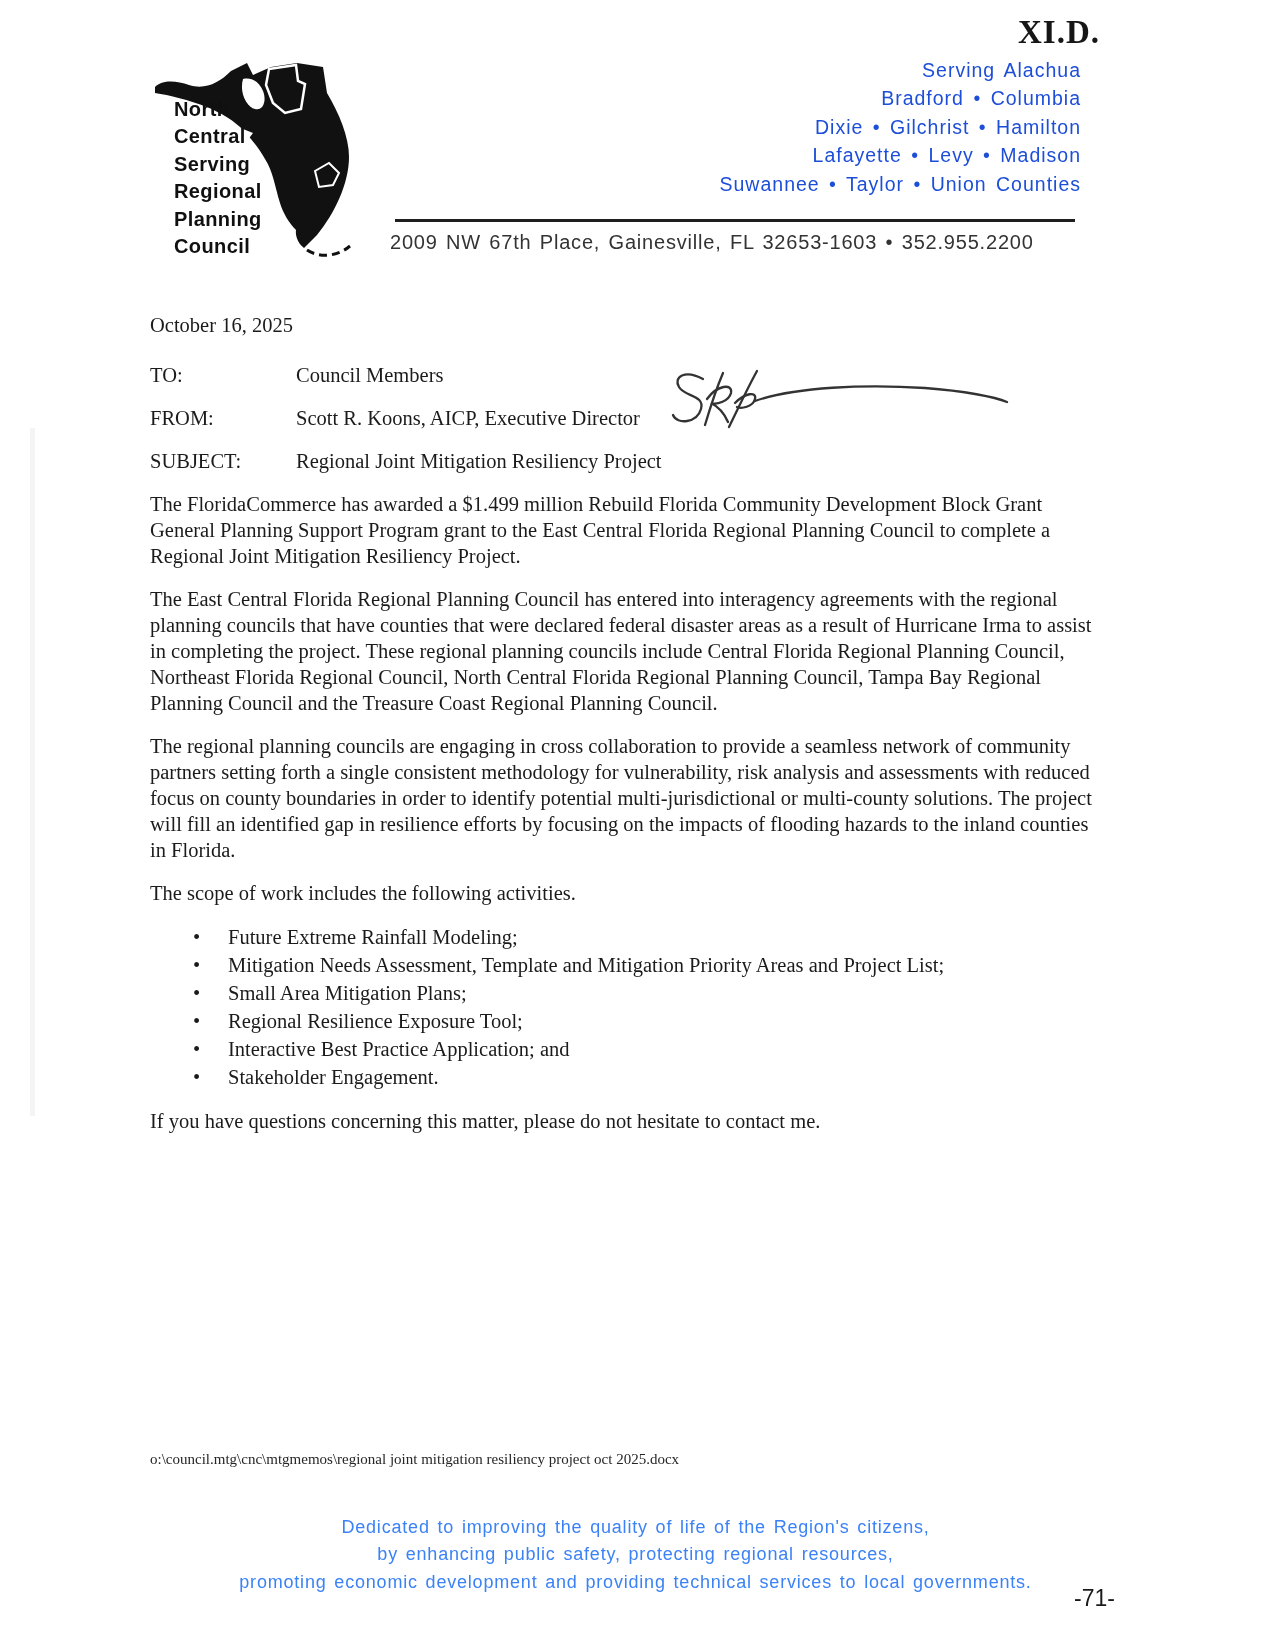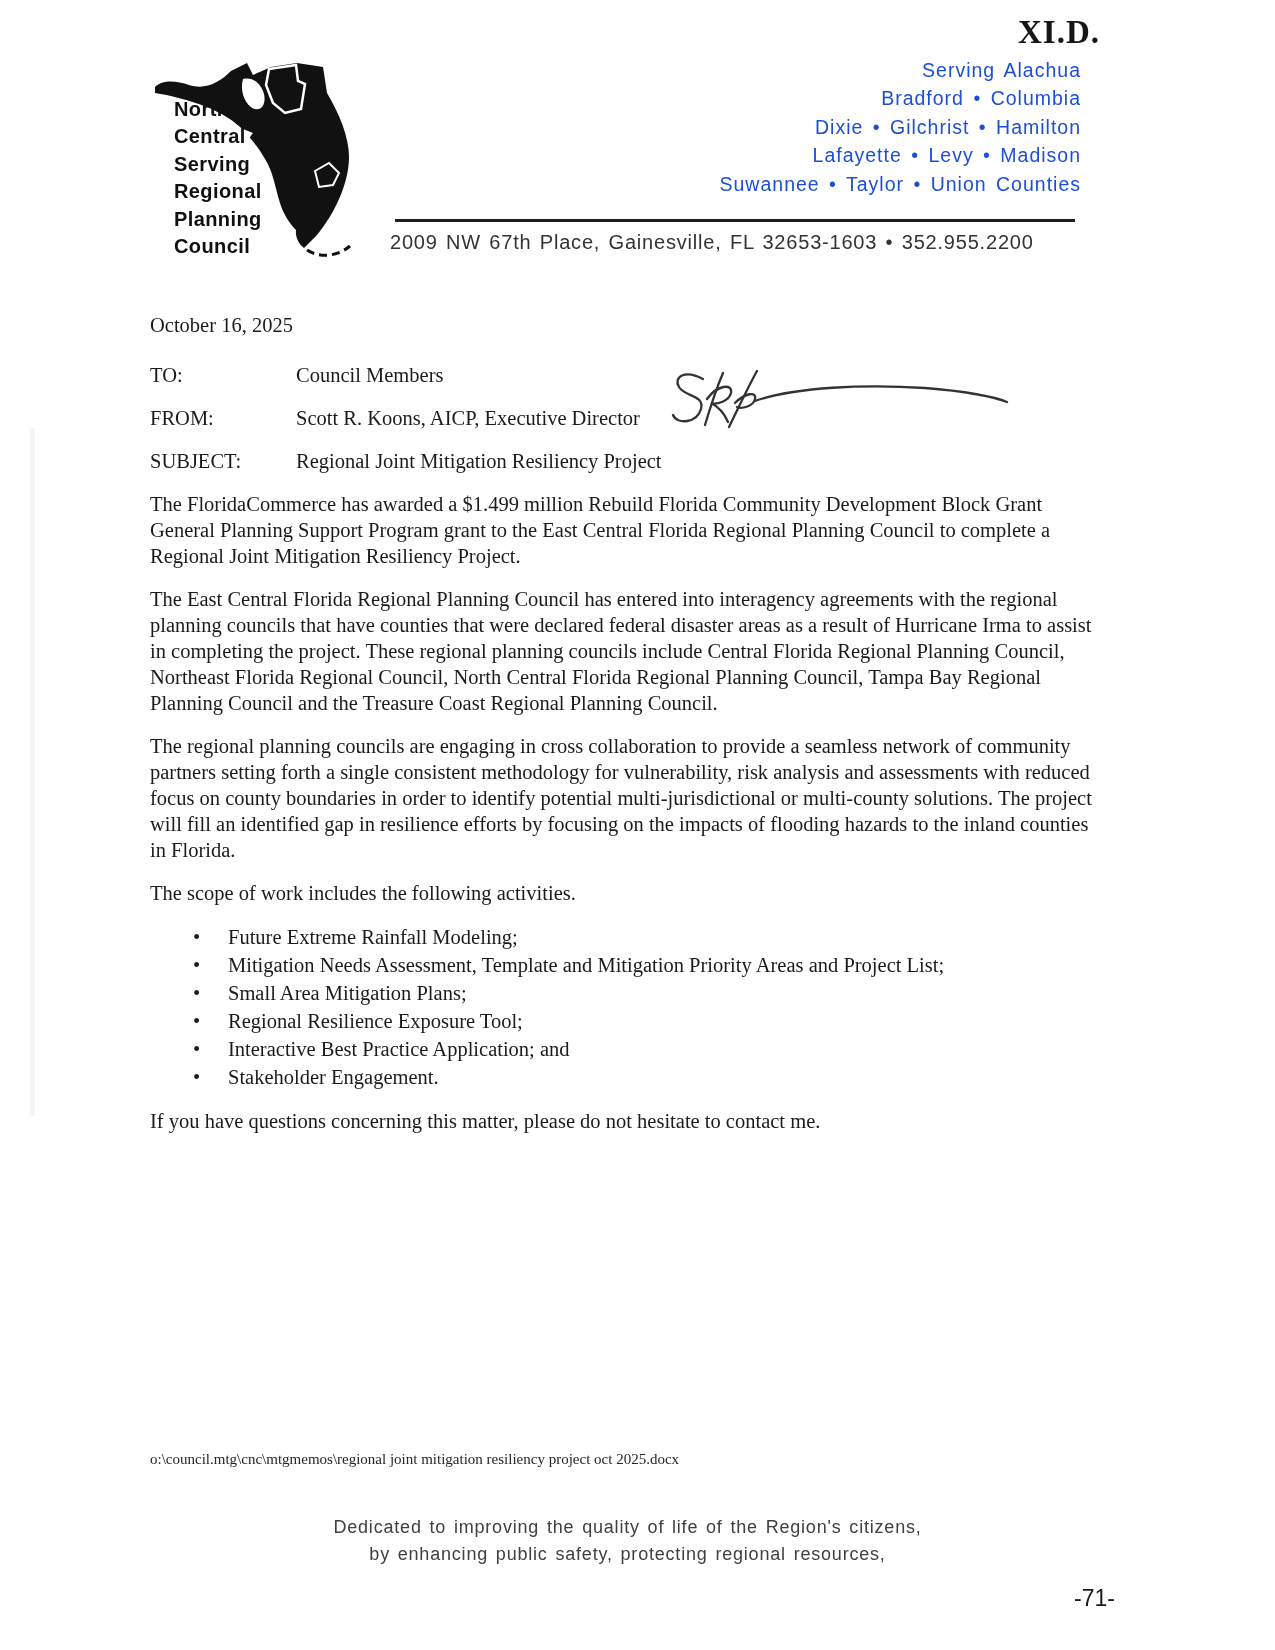--- a/index.html
+++ b/index.html
@@ -47,23 +47,23 @@
   }
   ul.scope { list-style:none; margin:12px 0 17px 0; }
   ul.scope li { display:flex; line-height:28px; }
   ul.scope .blt { flex:0 0 35px; margin-left:43px; text-align:left; }
   
   .file-path {
     position:absolute; left:150px; top:1451px;
     font:15px "Liberation Serif", serif; color:#262626;
   }
   .dedication {
-    position:absolute; left:0; top:1514px; width:1255px; text-align:center;
+    position:absolute; left:8px; top:1514px; width:1255px; text-align:center;
     font:18px/27.4px "Liberation Sans", sans-serif;
-    letter-spacing:0.8px; word-spacing:2px; color:#404040;
+    letter-spacing:0.8px; word-spacing:2px; color:#3b82f6;
   }
   .page-number {
     position:absolute; left:1074px; top:1585px;
     font:23px "Liberation Sans", sans-serif; color:#1a1a1a;
   }
   .scan-strip {
     position:absolute; left:30px; top:428px; width:5px; height:688px;
     background:#f4f4f4;
   }
 </style>
@@ -167,17 +167,18 @@
     </ul>
 
     <p class="body-par">If you have questions concerning this matter, please do not hesitate to contact me.</p>
   </div>
 
   <div class="file-path">o:\council.mtg\cnc\mtgmemos\regional joint mitigation resiliency project oct 2025.docx</div>
 
   <div class="dedication">
     <div>Dedicated to improving the quality of life of the Region's citizens,</div>
     <div>by enhancing public safety, protecting regional resources,</div>
+    <div>promoting economic development and providing technical services to local governments.</div>
   </div>
 
   <div class="page-number">-71-</div>
 
 </div>
 
 </body></html>

